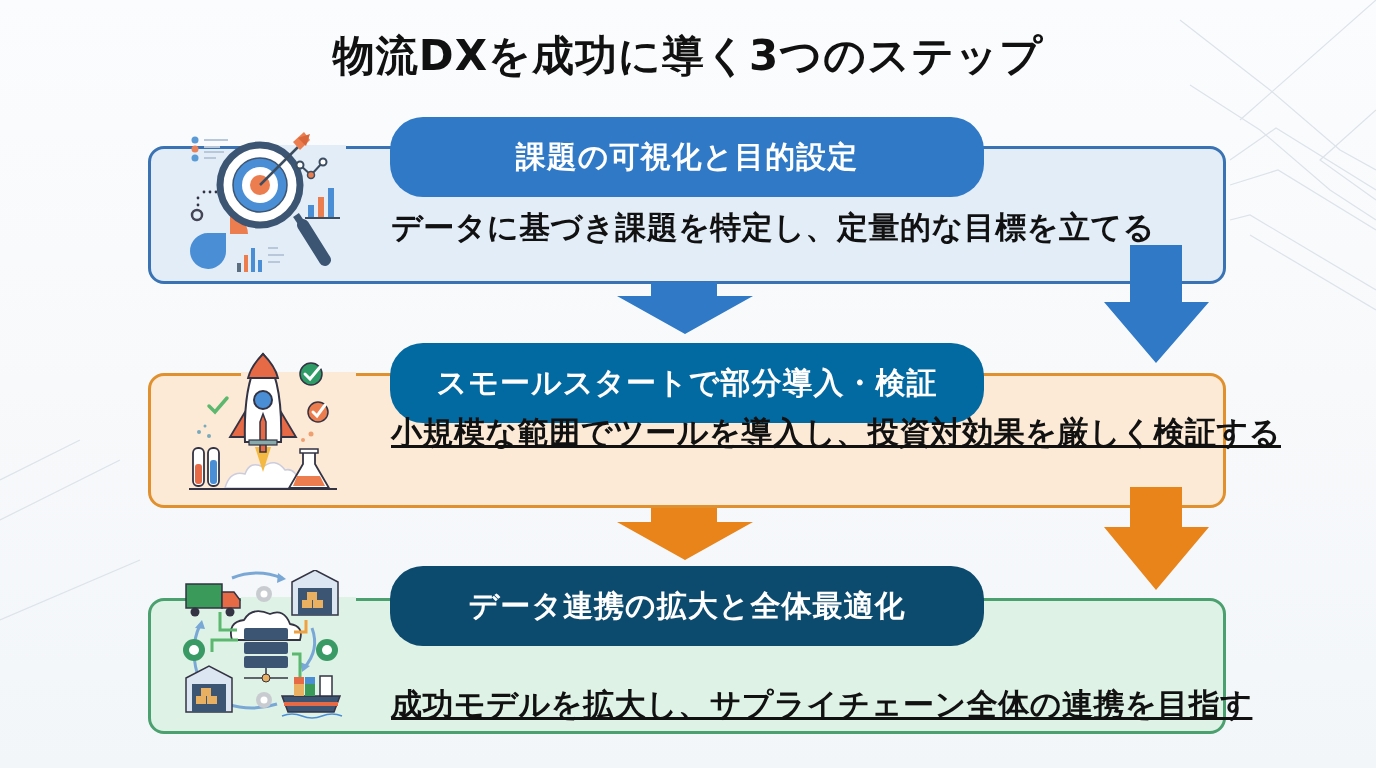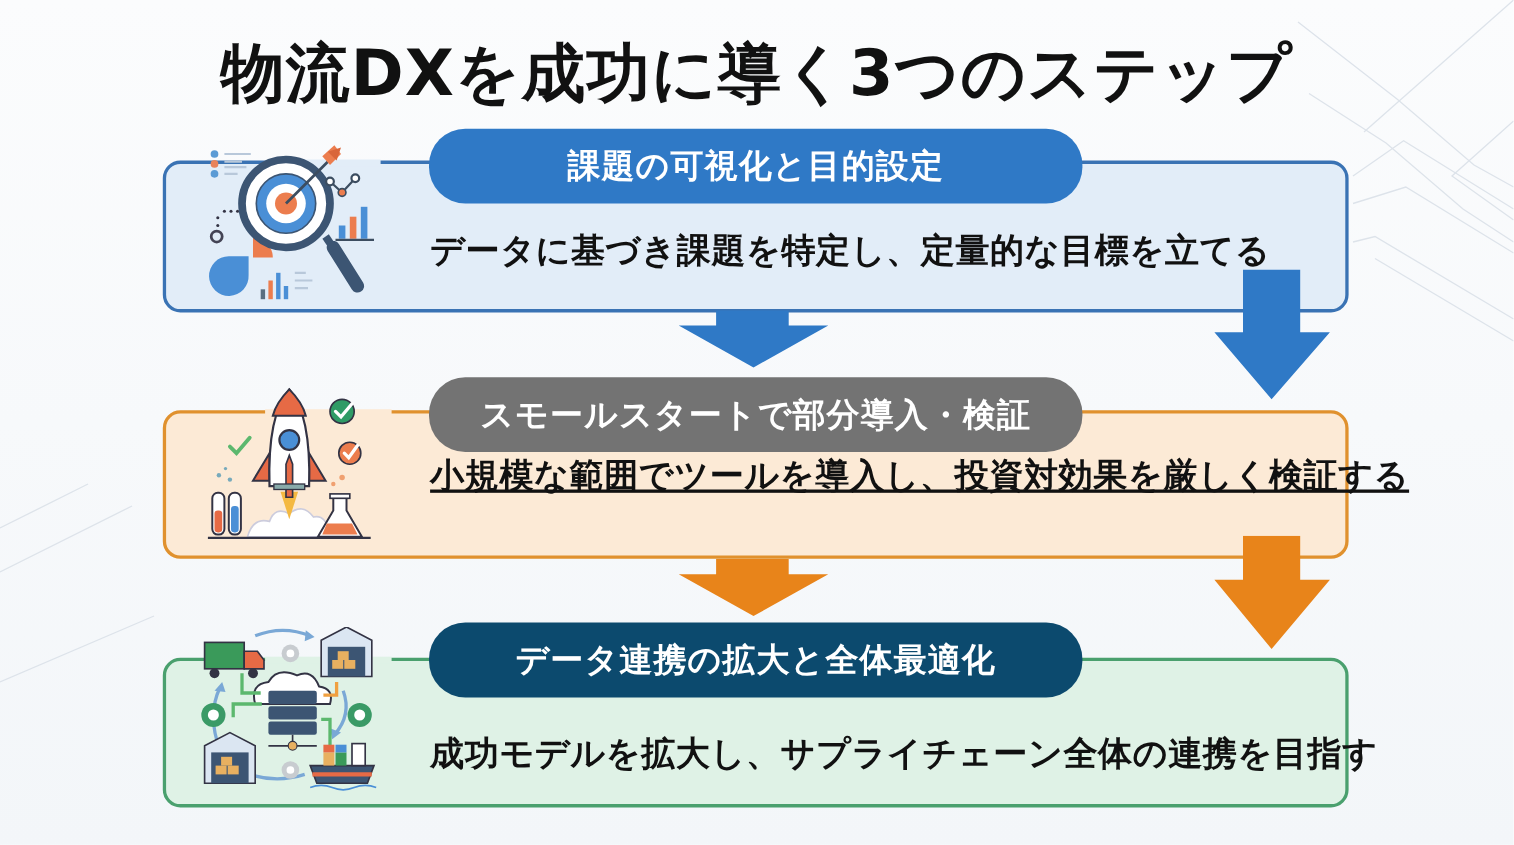--- a/index.html
+++ b/index.html
@@ -5,49 +5,49 @@
   * { box-sizing: border-box; margin: 0; padding: 0; }
   html, body { width: 1376px; height: 768px; overflow: hidden; }
   body {
     font-family: "DejaVu Sans", "Liberation Sans", sans-serif;
     background: linear-gradient(180deg, #fbfcfd 0%, #f3f6f9 100%);
     position: relative;
   }
   .bg-lines { position: absolute; inset: 0; pointer-events: none; }
   .title {
     position: absolute; left: 0; right: 0; top: 28px;
-    text-align: center; font-size: 58px; font-weight: bold; color: #111;
+    text-align: center; font-size: 42px; font-weight: bold; color: #111;
     letter-spacing: 1px;
   }
   .card {
     position: absolute; left: 148px; width: 1078px;
     border-radius: 16px; border-width: 3px; border-style: solid;
   }
   .card.c1 { top: 146px; height: 138px; border-color: #3a73b4; background: #e2edf8; }
   .card.c2 { top: 373px; height: 135px; border-color: #e0912e; background: #fcead6; }
   .card.c3 { top: 598px; height: 136px; border-color: #4aa06e; background: #dff2e6; }
   .card .gap {
     position: absolute; top: -4px; height: 6px; background: inherit;
   }
   .pill {
-    position: absolute; left: 390px; width: 594px; height: 68px;
+    position: absolute; left: 390px; width: 594px; height: 80px;
     border-radius: 33px; color: #fff; font-weight: bold; font-size: 30px;
     display: flex; align-items: center; justify-content: center;
     letter-spacing: 1px;
   }
   .pill.p1 { top: 117px; background: #2f79c6; }
-  .pill.p2 { top: 343px; background: #737373; }
+  .pill.p2 { top: 343px; background: #0369a1; }
   .pill.p3 { top: 566px; background: #0c4a6e; }
   .desc {
     position: absolute; left: 391px; font-size: 31px; font-weight: bold; color: #111;
     letter-spacing: 0.5px; white-space: nowrap;
   }
   .desc.d1 { top: 207px; }
   .desc.d2 { top: 412px; text-decoration: underline; }
-  .desc.d3 { top: 664px; }
+  .desc.d3 { top: 684px; text-decoration: underline; }
   .icon-wrap { position: absolute; }
   .arrow { position: absolute; }
 </style>
 </head>
 <body>
 
 <svg class="bg-lines" width="1376" height="768" viewBox="0 0 1376 768">
   <g stroke="#dde3ea" stroke-width="1.2" fill="none">
     <polyline points="1180,20 1270,90 1340,150 1376,170"></polyline>
     <polyline points="1190,85 1260,130 1330,190 1376,220"></polyline>

